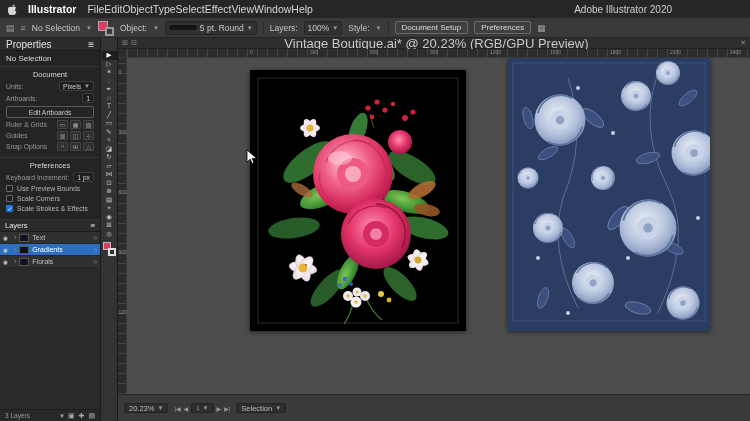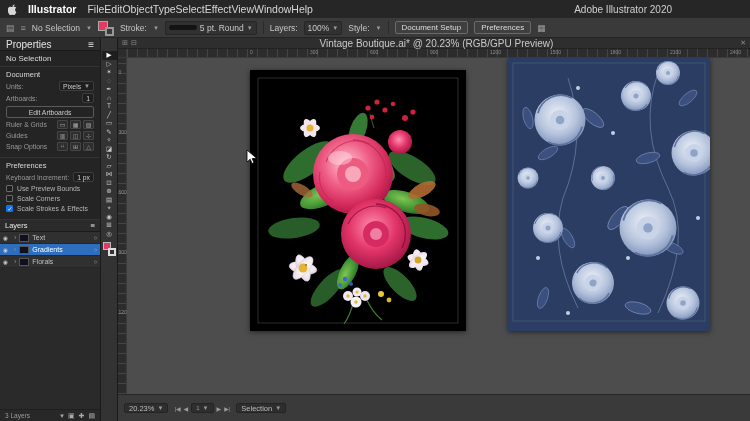--- a/index.html
+++ b/index.html
@@ -34,21 +34,21 @@
   
   .workspace{flex:1;display:flex;min-height:0;}
 
   
   .left-panel{width:101px;flex:0 0 101px;background:#242424;border-right:1px solid #1a1a1a;
     display:flex;flex-direction:column;font-size:7.5px;color:#b5b5b5;overflow:hidden;}
   .panel-tabs{flex:0 0 13px;background:#2b2b2b;display:flex;align-items:center;justify-content:space-between;
     padding:0 6px;border-bottom:1px solid #1a1a1a;color:#e4e4e4;font-size:10px;}
   .pp-context{padding:3px 6px;color:#ddd;font-size:8px;border-bottom:1px solid #333;}
   .pp-section{padding:3px 6px 4px;border-bottom:1px solid #333;}
-  .pp-h{color:#d8d8d8;font-size:7.5px;margin-bottom:2px;}
+  .pp-h{color:#d8d8d8;font-size:7.5px;margin-bottom:2px;text-align:center;}
   .pp-row{display:flex;align-items:center;justify-content:space-between;margin:2px 0;}
   .lbl{color:#999;font-size:6.8px;}
   .dd{background:#1e1e1e;border:1px solid #3d3d3d;border-radius:2px;padding:0 3px;font-size:6.8px;
     color:#ccc;display:flex;align-items:center;gap:3px;height:10px;}
   .field{background:#1e1e1e;border:1px solid #3d3d3d;border-radius:2px;padding:0 3px;font-size:6.8px;
     color:#ccc;height:10px;display:flex;align-items:center;}
   .pp-btn{display:block;width:100%;border:1px solid #5a5a5a;border-radius:2px;background:transparent;
     color:#ccc;font-size:6.8px;height:12px;margin:3px 0 1px;font-family:inherit;}
   .ic-group{display:flex;gap:2px;}
   .ic{width:11px;height:9px;border:1px solid #454545;border-radius:1px;background:#2e2e2e;color:#aaa;
@@ -87,21 +87,21 @@
   .tool.active{background:#1e1e1e;color:#fff;}
   .tool-swatches{margin-top:4px;position:relative;width:13px;height:14px;}
   .ts-fill{position:absolute;top:0;left:0;width:8px;height:8px;background:#e23a63;border:1px solid #bbb;}
   .ts-stroke{position:absolute;bottom:0;right:0;width:8px;height:8px;border:2px solid #ddd;background:#333;}
 
   
   .canvas-col{flex:1;display:flex;flex-direction:column;min-width:0;}
   .tabbar{flex:0 0 11px;height:11px;background:#2e2e2e;border-bottom:1px solid #222;
     display:flex;align-items:center;padding:0 4px;}
   .tab-icons{display:flex;gap:3px;color:#8a8a8a;font-size:7px;}
-  .tab-title{flex:1;text-align:center;font-size:10px;color:#c8c8c8;white-space:nowrap;overflow:hidden;}
+  .tab-title{flex:1;text-align:center;font-size:13px;color:#c8c8c8;white-space:nowrap;overflow:hidden;}
   .tab-close{color:#8a8a8a;font-size:7px;margin-left:4px;}
   .rulerrow{flex:0 0 9px;display:flex;}
   .ruler-corner{width:9px;flex:0 0 9px;background:#2c2c2c;border-right:1px solid #3a3a3a;border-bottom:1px solid #3a3a3a;}
   .ruler-top{flex:1;position:relative;border-bottom:1px solid #3a3a3a;
     background:#2c2c2c repeating-linear-gradient(90deg,#454545 0 1px,transparent 1px 10px);}
   .ruler-left{width:9px;flex:0 0 9px;position:relative;border-right:1px solid #3a3a3a;
     background:#2c2c2c repeating-linear-gradient(0deg,#454545 0 1px,transparent 1px 10px);}
   .rlab{position:absolute;font-size:5px;color:#8d8d8d;line-height:1;}
   .ruler-top .rlab{top:1px;}
   .ruler-left .rlab{left:0.5px;}
@@ -150,21 +150,21 @@
 
   <div class="controlbar">
     <span class="cb-ic">▤</span>
     <span class="cb-ic">≡</span>
     <span>No Selection</span>
     <span class="dd-a">▼</span>
     <span class="swatch-pair">
       <span class="swatch-fill"></span>
       <span class="swatch-stroke"></span>
     </span>
-    <span>Stroke:</span>
+    <span>Object:</span>
     <span class="dd-a">▼</span>
     <span class="cb-box">
       <span class="brush-pill"></span>
       <span>5 pt. Round</span>
       <span class="dd-a">▼</span>
     </span>
     <span class="cb-sep"></span>
     <span>Layers:</span>
     <span class="cb-box">
       <span>100%</span>

